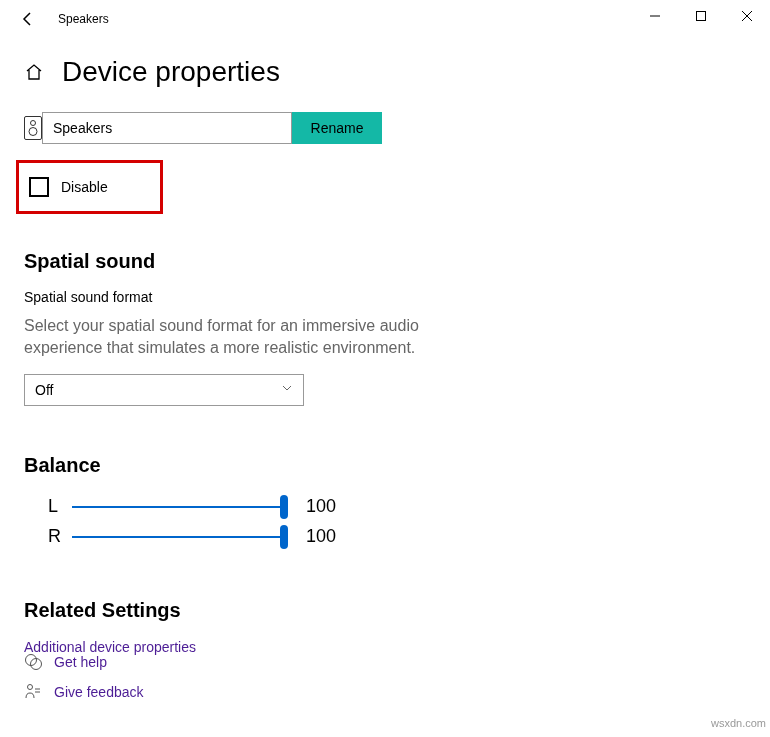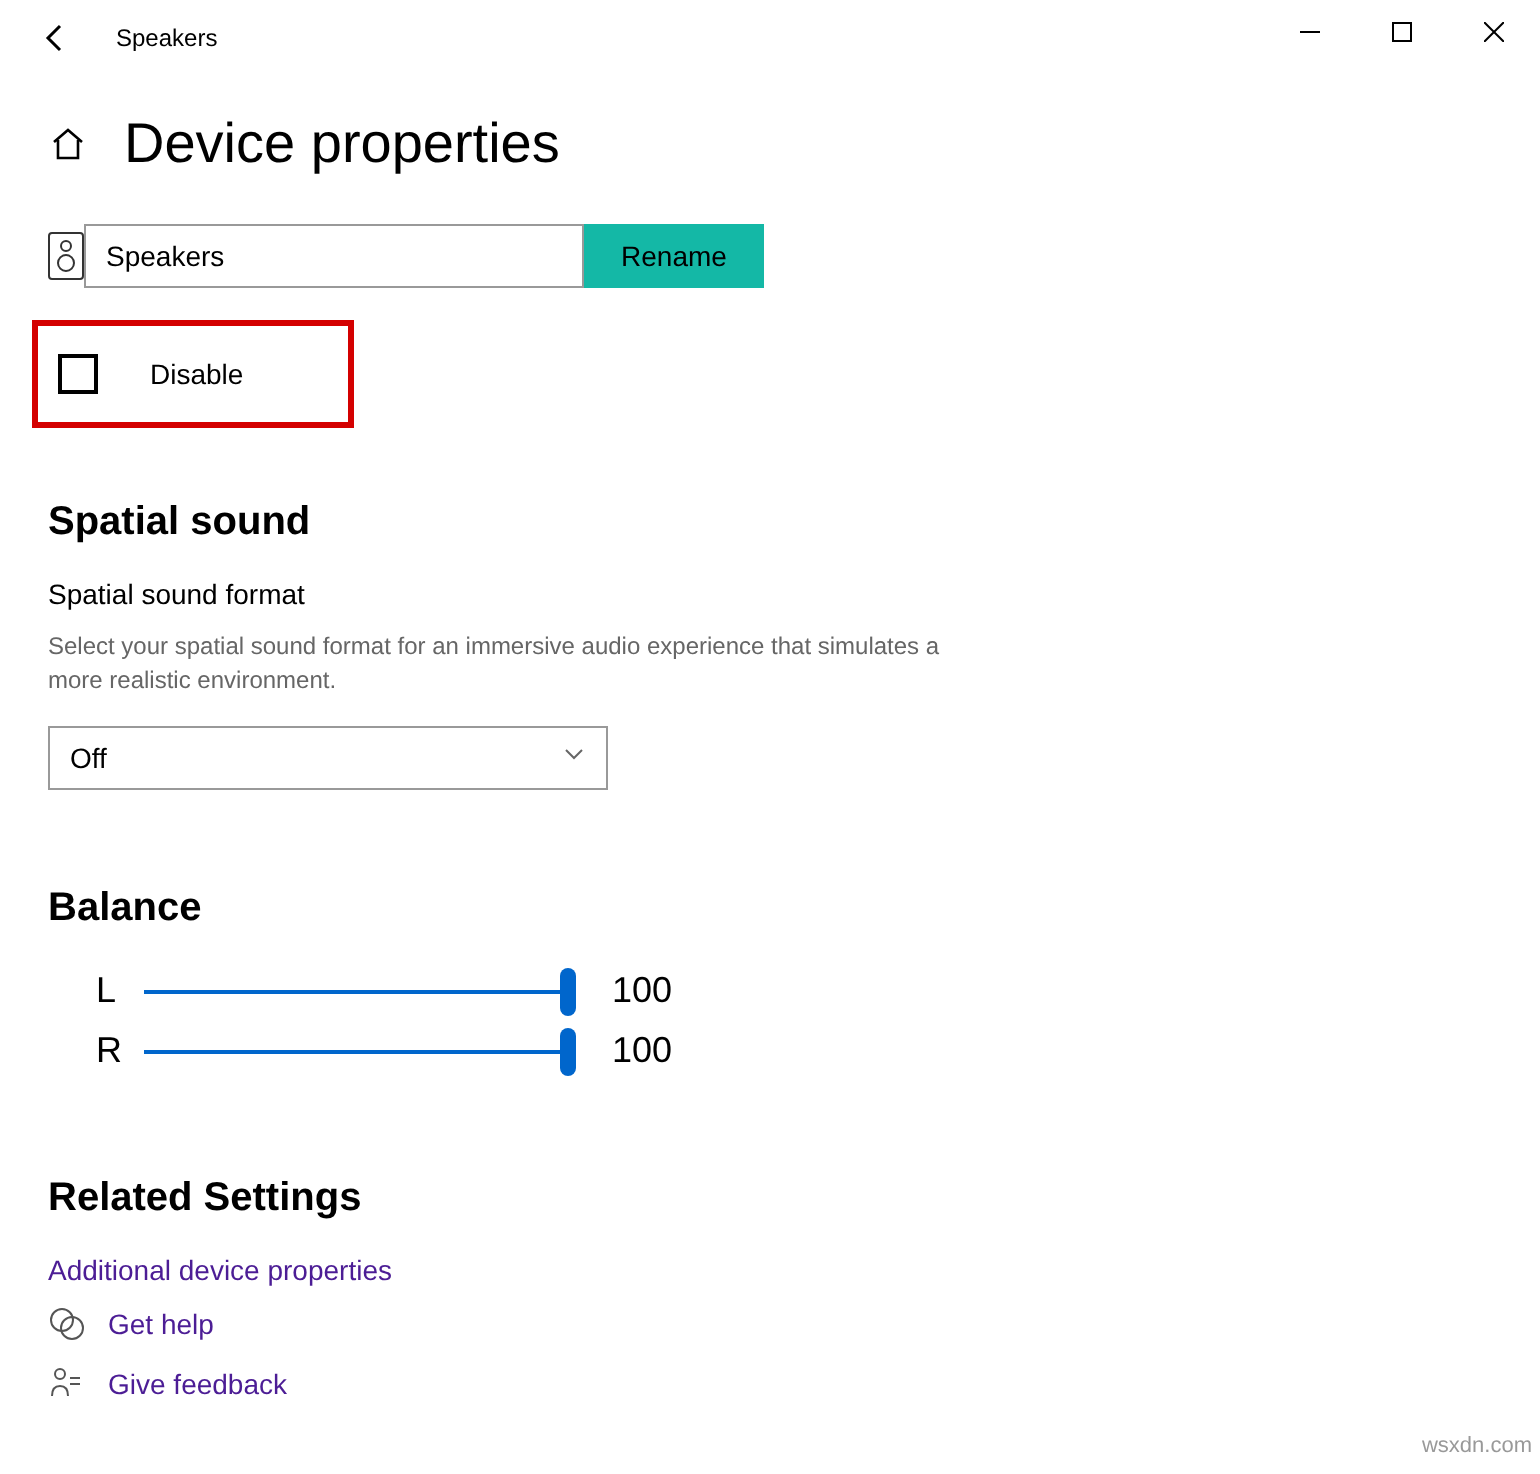--- a/index.html
+++ b/index.html
@@ -12,26 +12,26 @@
     .header { display: flex; align-items: center; padding: 18px 40px 24px 24px; }
     .home-icon { width: 20px; height: 20px; margin-right: 18px; cursor: pointer; }
     .page-title { font-size: 28px; font-weight: 400; }
     .content { padding: 0 24px; }
     .name-row { display: flex; align-items: center; gap: 0; margin-bottom: 16px; }
     .device-icon { width: 18px; height: 24px; border: 1px solid #333; border-radius: 2px; position: relative; }
     .device-icon::before { content: ""; position: absolute; top: 3px; left: 50%; transform: translateX(-50%); width: 4px; height: 4px; border: 1px solid #333; border-radius: 50%; }
     .device-icon::after { content: ""; position: absolute; bottom: 3px; left: 50%; transform: translateX(-50%); width: 7px; height: 7px; border: 1px solid #333; border-radius: 50%; }
     .name-input { width: 250px; height: 32px; border: 1px solid #999; padding: 0 10px; font-size: 14px; }
     .rename-btn { width: 90px; height: 32px; background: #14b8a6; border: none; font-size: 14px; cursor: pointer; }
-    .disable-box { border: 3px solid #d40000; display: inline-flex; align-items: center; padding: 14px 52px 14px 10px; margin-bottom: 36px; margin-left: -8px; gap: 14px; }
+    .disable-box { border: 3px solid #d40000; display: inline-flex; align-items: center; padding: 14px 52px 14px 10px; margin-bottom: 36px; margin-left: -8px; }
     .checkbox { width: 20px; height: 20px; border: 2px solid #000; margin-right: 12px; cursor: pointer; }
     .disable-label { font-size: 14px; }
     .section-title { font-size: 20px; font-weight: 700; margin-bottom: 16px; }
     .subsec-label { font-size: 14px; margin-bottom: 10px; }
-    .description { font-size: 12px; color: #666; line-height: 1.4; margin-bottom: 14px; max-width: 450px; }
+    .description { font-size: 16px; color: #666; line-height: 1.4; margin-bottom: 14px; max-width: 450px; }
     .dropdown { width: 280px; height: 32px; border: 1px solid #999; display: flex; align-items: center; justify-content: space-between; padding: 0 10px; font-size: 14px; cursor: pointer; margin-bottom: 48px; }
     .chev { font-size: 12px; color: #666; }
     .balance-row { display: flex; align-items: center; margin-left: 24px; margin-bottom: 2px; }
     .bal-label { width: 24px; font-size: 18px; }
     .slider-wrap { position: relative; width: 216px; height: 28px; display: flex; align-items: center; }
     .slider-track { width: 100%; height: 2px; background: #0066cc; }
     .slider-thumb { position: absolute; right: 0; width: 8px; height: 24px; background: #0066cc; border-radius: 4px; cursor: pointer; }
     .bal-val { font-size: 18px; margin-left: 18px; }
     .balance-section { margin-bottom: 48px; }
     .link { color: #4c1d95; font-size: 14px; cursor: pointer; }

